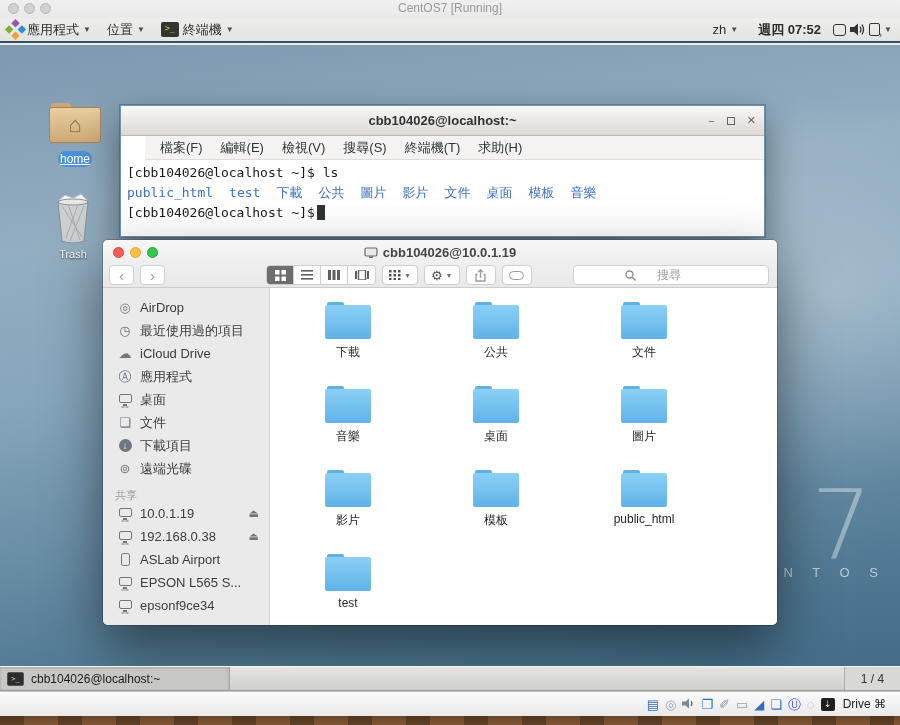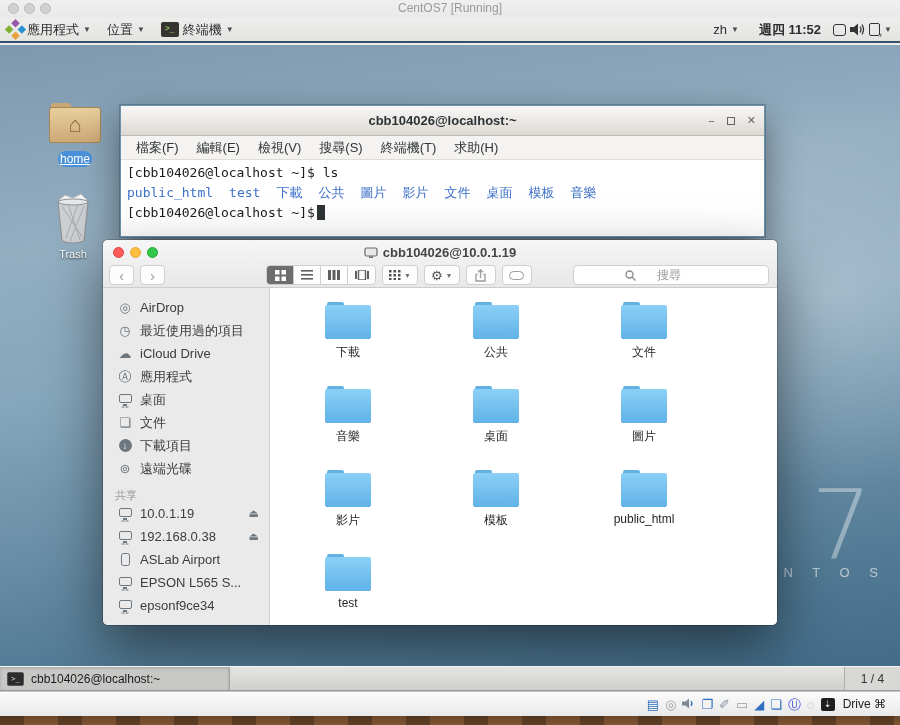--- a/index.html
+++ b/index.html
@@ -47,21 +47,21 @@
   .dsk-label-sel { margin-top:8px; background:#4a90d9; color:#fff; font-size:12px; padding:1px 2px; border-radius:9px;text-decoration:underline; }
   .dsk-label { margin-top:3px; color:#fff; font-size:11px; text-shadow:0 1px 2px rgba(0,0,0,.7); }
   #trash-icon-box { left:38px; top:146px; }
 
   
   #terminal { left:120px; top:105px; width:645px; height:132px; border:1px solid #6f93ab; outline:1px solid rgba(40,70,95,.35); box-shadow:0 14px 34px rgba(0,0,0,.45); background:#fff; }
   #term-titlebar { height:30px; background:linear-gradient(#f9f8f7,#ddd9d4); border-bottom:1px solid #bdb9b4; position:relative; display:flex; align-items:center; justify-content:center; }
   #term-title { font-size:13px; font-weight:bold; color:#2e3436; }
   #term-controls { position:absolute; right:8px; top:0; height:100%; display:flex; align-items:center; gap:12px; color:#636360; font-size:11px; }
   .wbtn-sq { width:8px; height:8px; border:1.4px solid #636360; display:inline-block; }
-  #term-menubar { height:24px; background:#f4f3f1; border-bottom:1px solid #e0ddd9; display:flex; align-items:center; font-size:13px; color:#2e3436; padding-left:6px; }
+  #term-menubar { height:24px; background:#f4f3f1; border-bottom:1px solid #e0ddd9; display:flex; align-items:center; font-size:13px; color:#2e3436; padding-left:6px;margin-left:24px; }
   #term-menubar span { padding:0 9px; }
   #term-screen { height:76px; background:#fff; font-family:"DejaVu Sans Mono","Liberation Mono",monospace; font-size:13px; color:#1a1a1a; padding:3px 6px; line-height:20px; white-space:nowrap; }
   .dirname { color:#3d6fc8; margin-right:16px; }
   #term-cursor { display:inline-block; width:8px; height:15px; background:#2e3436; vertical-align:text-bottom; margin-left:2px; }
 
   
   #finder { left:103px; top:240px; width:674px; height:385px; border-radius:5px; background:#fff; box-shadow:0 22px 55px rgba(0,0,0,.5), 0 0 0 1px rgba(0,0,0,.18); overflow:hidden; }
   #finder-header { height:48px; background:linear-gradient(#f7f6f6,#e9e8e8); border-bottom:1px solid #cecdcd; position:relative; }
   .tl-red { background:#fc5b57; border:1px solid #e2463f; }
   .tl-yel { background:#fdbe41; border:1px solid #e0a племен935; border:1px solid #e0a935; }
@@ -141,21 +141,21 @@
   <div class="tb-item">
     <span id="appmenu-term-icon">&gt;_</span>
     <span>終端機</span>
     <span class="caret">▼</span>
   </div>
   <div id="topbar-right">
     <div class="tb-item">
       <span>zh</span>
       <span class="caret">▼</span>
     </div>
-    <div id="clock">週四 11:52</div>
+    <div id="clock">週四 07:52</div>
     <span class="sys-icn">
         <span class="icn-screen"></span>
       </span>
     <span class="sys-icn">
       <svg width="15" height="13" viewBox="0 0 15 13">
           <polygon points="0,4 4,4 8,0.5 8,12.5 4,9 0,9" fill="#333"></polygon>
           <path d="M10 3.5 Q12 6.5 10 9.5 M12 1.5 Q15 6.5 12 11.5" stroke="#333" stroke-width="1.3" fill="none"></path>
         </svg>
     </span>
     <span class="sys-icn">

